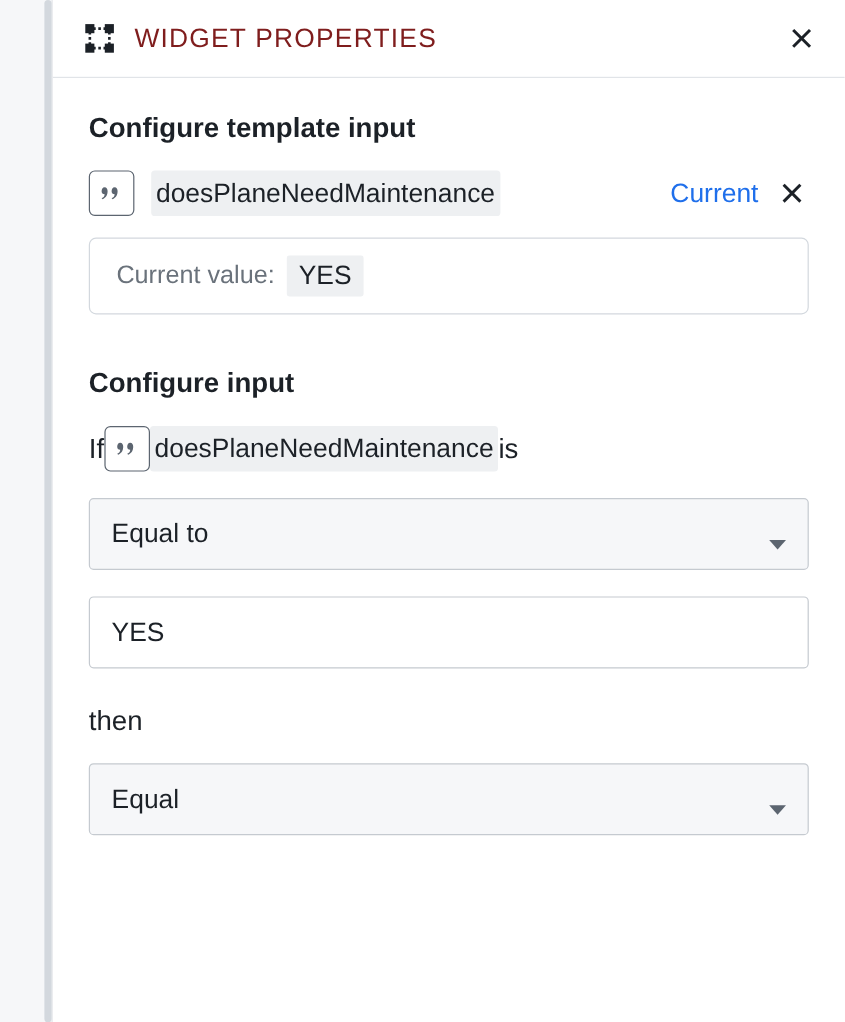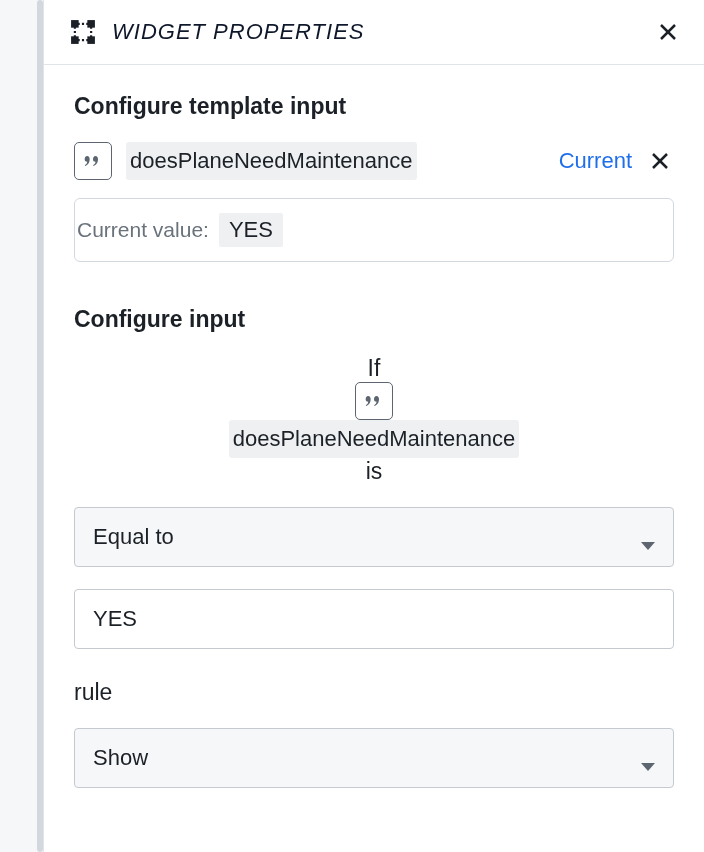--- a/index.html
+++ b/index.html
@@ -40,24 +40,23 @@
     .panel-header {
       display: flex;
       align-items: center;
       padding: 18px 22px 18px 26px;
       border-bottom: 1px solid #e1e4e8;
     }
     .panel-title {
       font-size: 22px;
       font-weight: 500;
       letter-spacing: 1px;
-      color: #0f172a;
+      color: #7f1d1d;
       margin-left: 16px;
       flex: 1;
-      font-style: italic;
     }
     .close-x {
       font-size: 26px;
       color: #1c2127;
       cursor: pointer;
       padding: 4px;
       line-height: 1;
       display: flex;
       align-items: center;
       justify-content: center;
@@ -105,21 +104,21 @@
       color: #1f6feb;
       font-size: 22px;
       cursor: pointer;
       background: none;
       border: none;
       padding: 0;
     }
     .current-value-box {
       border: 1.5px solid #d3d8de;
       border-radius: 6px;
-      padding: 14px 2px;
+      padding: 14px 22px;
       display: flex;
       align-items: center;
       gap: 10px;
       margin-bottom: 44px;
     }
     .cv-label {
       font-size: 21px;
       color: #6a727b;
     }
     .cv-value {
@@ -129,21 +128,20 @@
       color: #1c2127;
       border-radius: 2px;
     }
     .rule-if-row {
       display: flex;
       align-items: center;
       gap: 0;
       margin-bottom: 22px;
       font-size: 23px;
       color: #1c2127;
-      flex-direction: column;
     }
     .select-box {
       border: 1.5px solid #c5cad0;
       background: #f6f7f9;
       border-radius: 4px;
       padding: 16px 18px;
       display: flex;
       align-items: flex-end;
       justify-content: space-between;
       font-size: 22px;
@@ -256,20 +254,20 @@
       <span>is</span>
     </div>
 
     <div class="select-box">
       <span>Equal to</span>
       <div class="caret-down"></div>
     </div>
 
     <input class="input-box" type="text" value="YES" style="">
 
-    <span class="then-label">rule</span>
+    <span class="then-label">then</span>
 
     <div class="select-box">
-      <span>Show</span>
+      <span>Equal</span>
       <div class="caret-down"></div>
     </div>
   </div>
 </div>
 
 </body></html>

